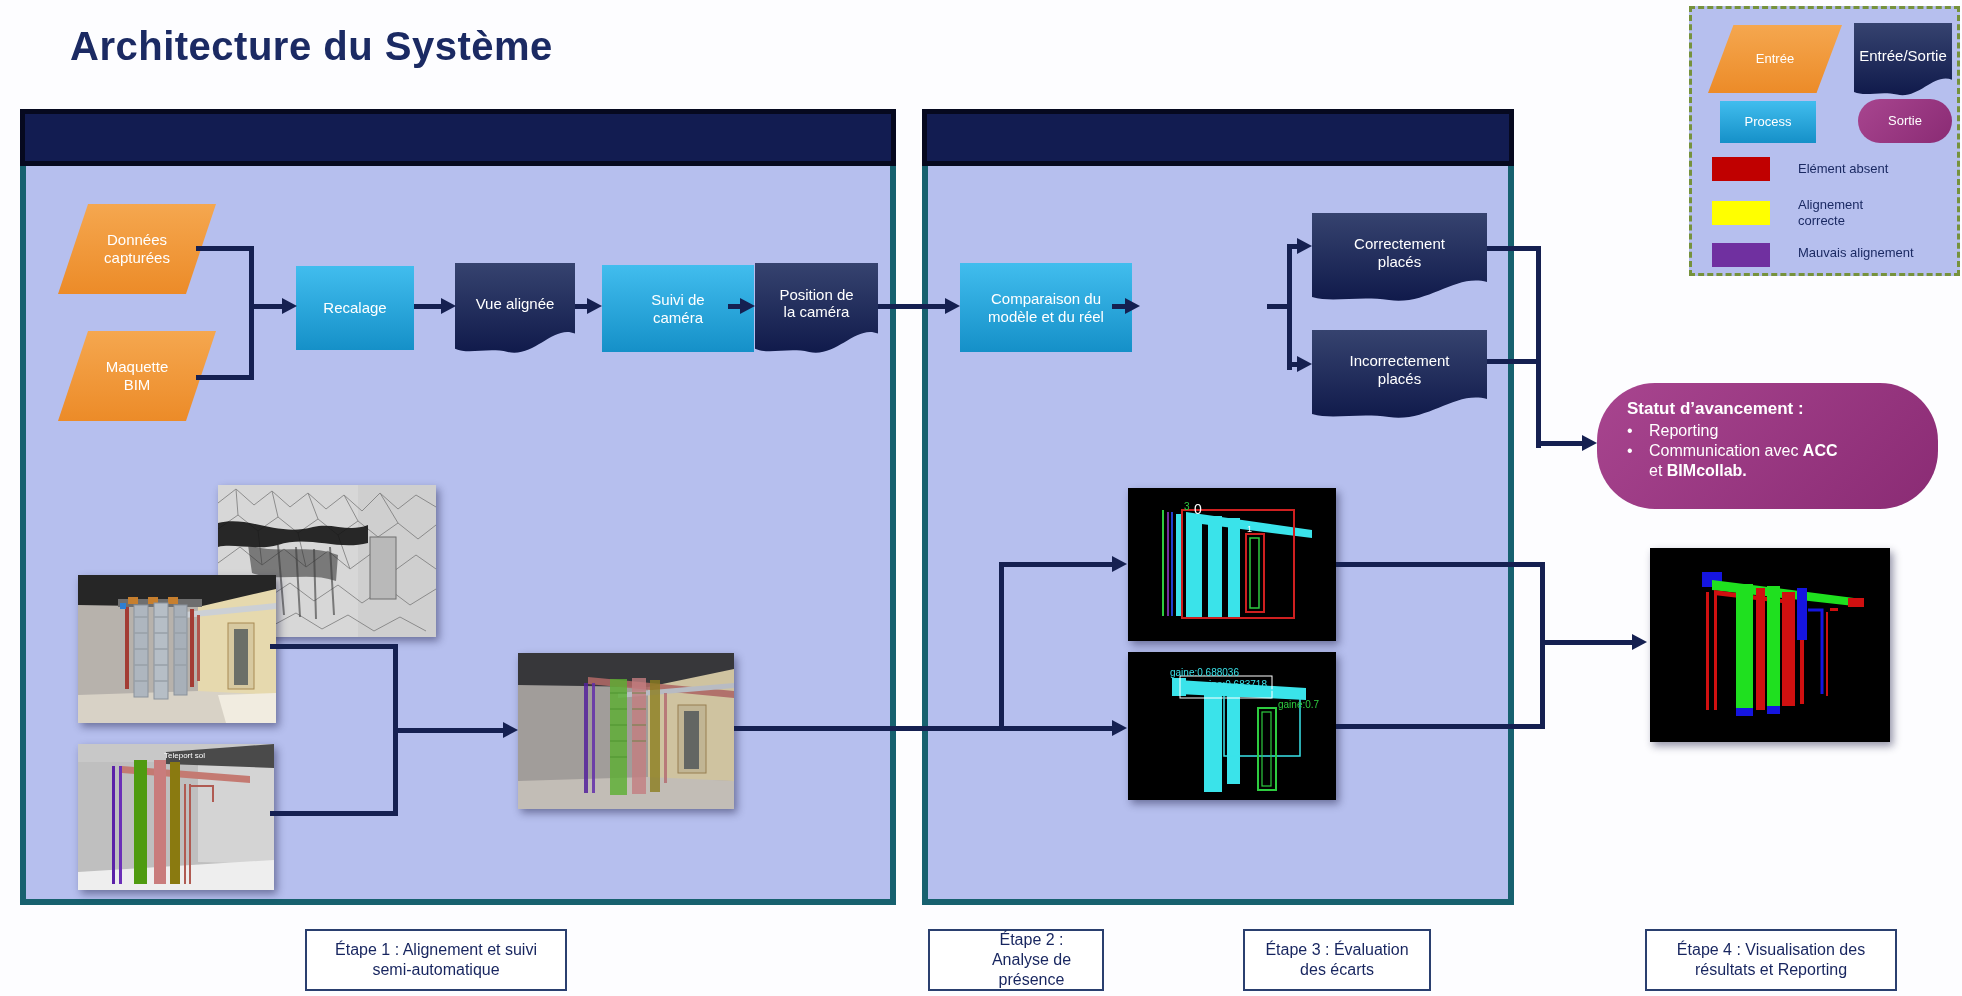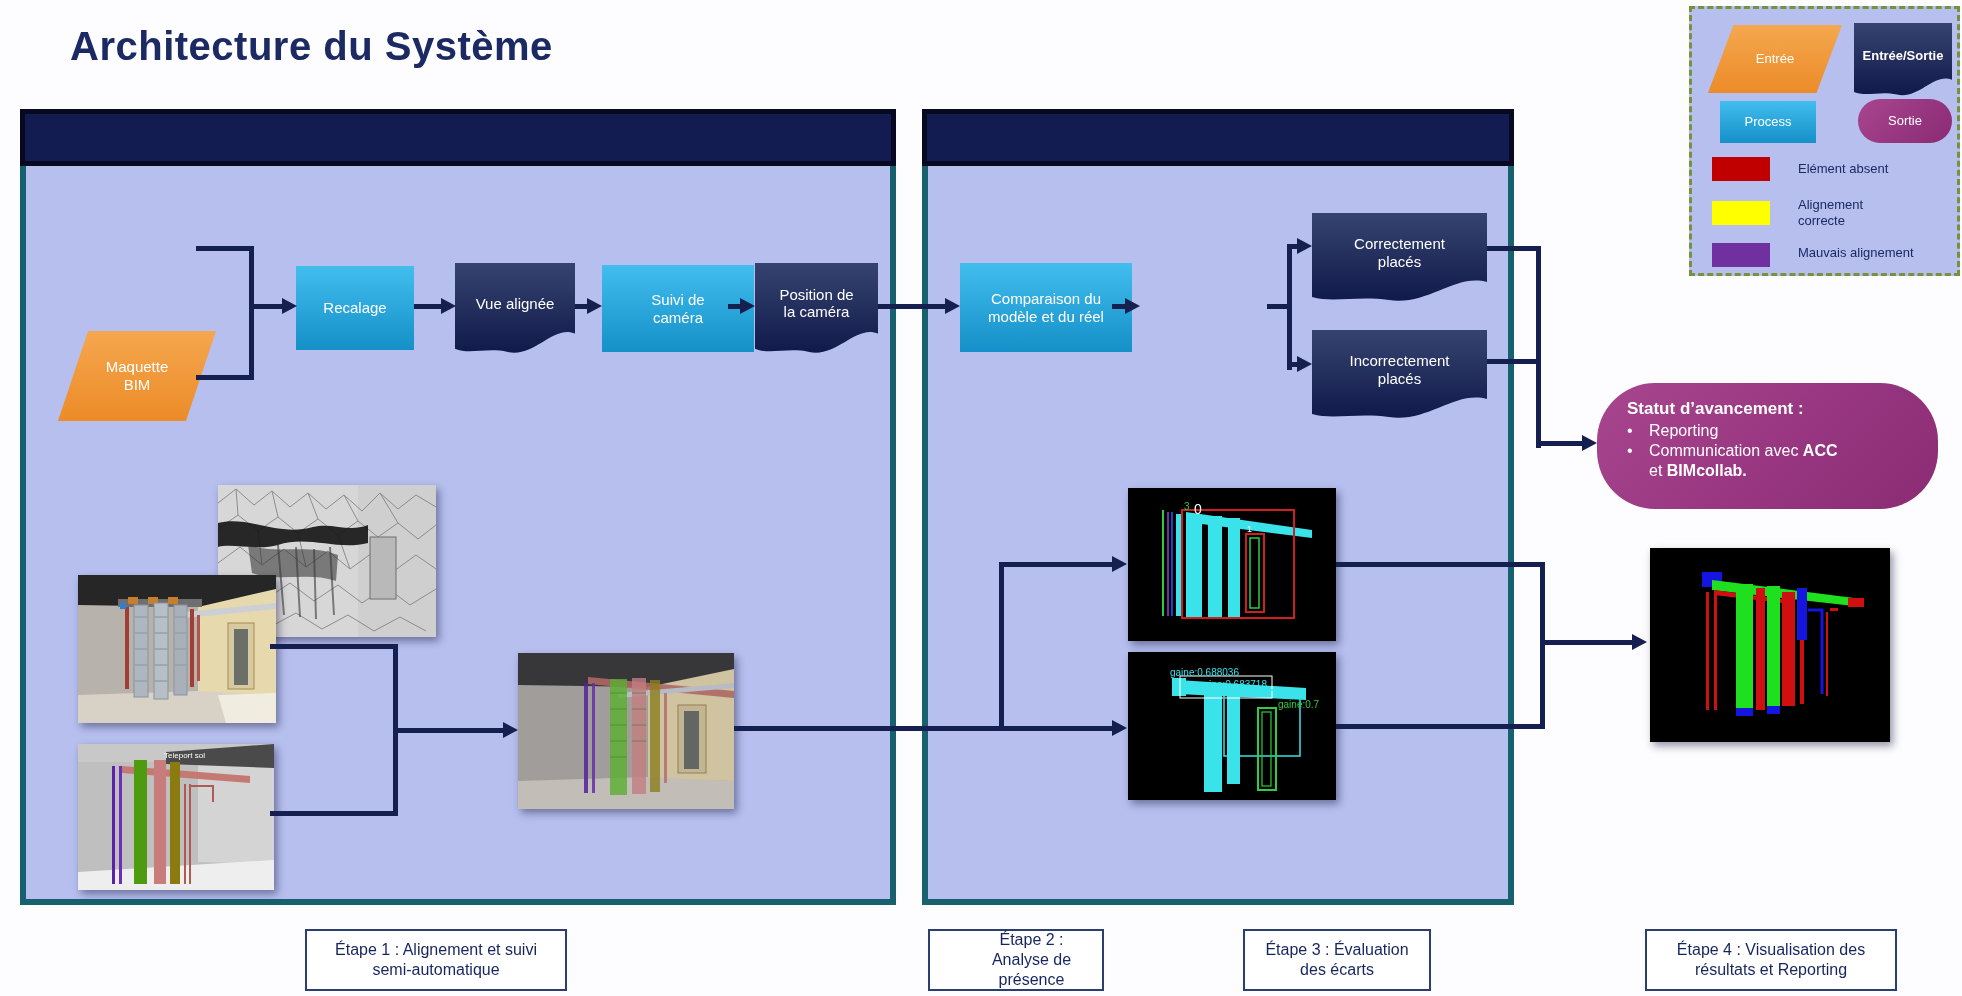--- a/index.html
+++ b/index.html
@@ -54,20 +54,23 @@
   <div class="abs" style="left:20px;top:109px;width:876px;height:796px;">
     <div class="panel-header"></div>
     <div class="panel-body"></div>
   </div>
 
   <div class="abs" style="left:922px;top:109px;width:592px;height:796px;">
     <div class="panel-header"></div>
     <div class="panel-body"></div>
   </div>
 
+  <div class="para" style="left:58px;top:204px;width:158px;height:90px;">
+    <span class="nlbl" style="width:90px;">Données capturées</span>
+  </div>
   <div class="para" style="left:58px;top:331px;width:158px;height:90px;">
     <span class="nlbl" style="width:90px;">Maquette BIM</span>
   </div>
 
   <div class="proc" style="left:296px;top:266px;width:118px;height:84px;">
     <span class="nlbl">Recalage</span>
   </div>
 
   <div class="doc" style="left:455px;top:263px;width:120px;height:92px;">
     <svg viewBox="0 0 100 60" preserveAspectRatio="none">
@@ -148,21 +151,21 @@
   </div>
 
   <div id="legend">
     <div class="para" style="left:16px;top:16px;width:134px;height:68px;">
       <span class="leglbl" style="width:42px;word-break:break-all;">Entrée</span>
     </div>
     <div class="doc" style="left:162px;top:14px;width:98px;height:74px;">
       <svg viewBox="0 0 100 60" preserveAspectRatio="none">
           <path d="M0 0 H100 V46 C82 40 66 62 44 58 C26 55 12 60 0 56 Z" fill="url(#gNavy)"></path>
         </svg>
-      <span class="lbl" style="font-size:13px;width:62px;margin:0 auto;font-weight:bold;">Entrée/Sortie</span>
+      <span class="lbl" style="font-size:15px;width:62px;margin:0 auto;">Entrée/Sortie</span>
     </div>
     <div class="proc" style="left:28px;top:92px;width:96px;height:42px;">
       <span class="leglbl">Process</span>
     </div>
     <div class="abs" style="left:166px;top:90px;width:94px;height:44px;border-radius:22px;background:linear-gradient(135deg,#a8458f,#8a2b74);display:flex;align-items:center;justify-content:center;">
       <span class="leglbl">Sortie</span>
     </div>
     <div class="sw" style="left: 20px; top: 148px; background-color: rgb(192, 0, 0);"></div>
     <div class="swlbl" style="left:106px;top:152px;width:150px;">Elément absent</div>
     <div class="sw" style="left: 20px; top: 192px; background-color: rgb(255, 255, 0);"></div>

